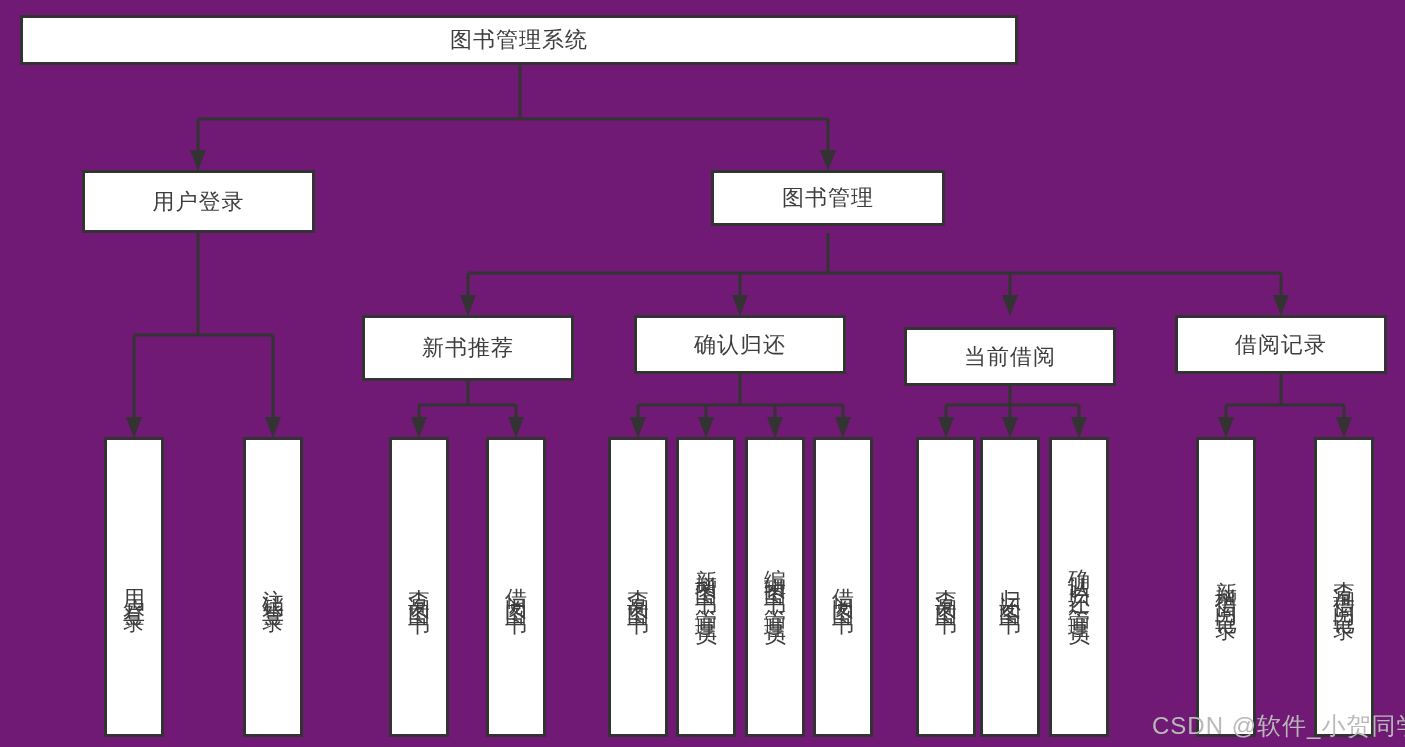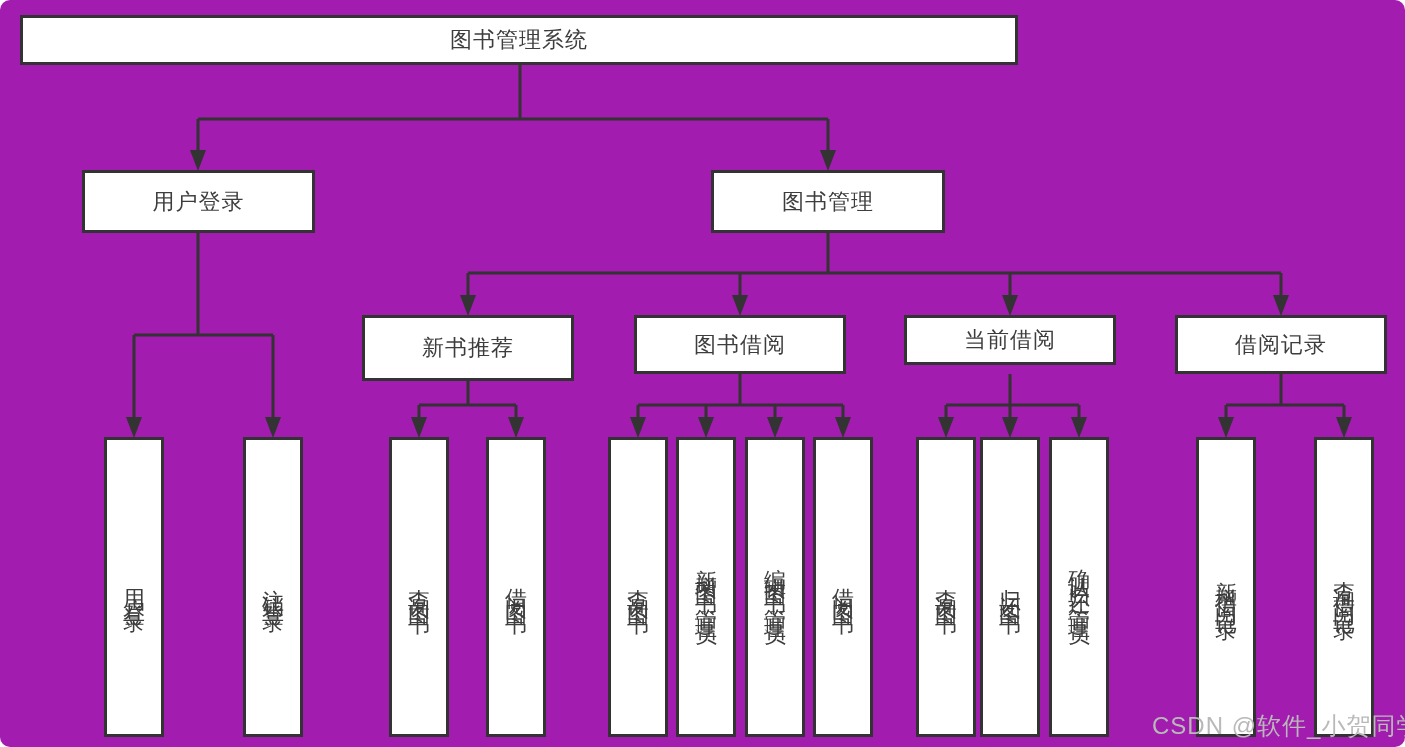--- a/index.html
+++ b/index.html
@@ -1,18 +1,18 @@
 <!DOCTYPE html>
 <html><head>
 <meta charset="utf-8">
 <style>
   html,body { margin:0; padding:0; background:#ffffff; }
   .canvas {
-    position:relative; width:1405px; height:747px; background:#a21caf;
-    font-family:"Liberation Sans", sans-serif; overflow:hidden;border-radius:10px;
+    position:relative; width:1405px; height:747px; background:#701a75;
+    font-family:"Liberation Sans", sans-serif; overflow:hidden;
   }
   .connectors { position:absolute; left:0; top:0; pointer-events:none; }
   .hbox {
     position:absolute; box-sizing:border-box;
     border:3px solid #333333; background:#ffffff;
     display:flex; align-items:center; justify-content:center;
     font-size:22px; color:#3d3d3d; letter-spacing:1px; z-index:2;
   }
   .vbox {
     position:absolute; box-sizing:border-box; width:60px; height:300px;
@@ -67,31 +67,31 @@
     </g>
   </svg>
 
   <div class="hbox" style="left:20px;top:15px;width:998px;height:50px">
     <span>图书管理系统</span>
   </div>
 
   <div class="hbox" style="left:82px;top:170px;width:233px;height:63px">
     <span>用户登录</span>
   </div>
-  <div class="hbox" style="left:711px;top:170px;width:234px;height:63px">
+  <div class="hbox" style="left:711px;top:170px;width:234px;height:56px">
     <span>图书管理</span>
   </div>
 
   <div class="hbox" style="left:362px;top:315px;width:212px;height:66px">
     <span>新书推荐</span>
   </div>
   <div class="hbox" style="left:634px;top:315px;width:212px;height:59px">
-    <span>图书借阅</span>
+    <span>确认归还</span>
   </div>
-  <div class="hbox" style="left:904px;top:315px;width:212px;height:50px">
+  <div class="hbox" style="left:904px;top:327px;width:212px;height:59px">
     <span>当前借阅</span>
   </div>
   <div class="hbox" style="left:1175px;top:315px;width:212px;height:59px">
     <span>借阅记录</span>
   </div>
 
   <div class="vbox" style="left:104px;top:437px">
     <span class="vtext">用户登录</span>
   </div>
   <div class="vbox" style="left:243px;top:437px">

